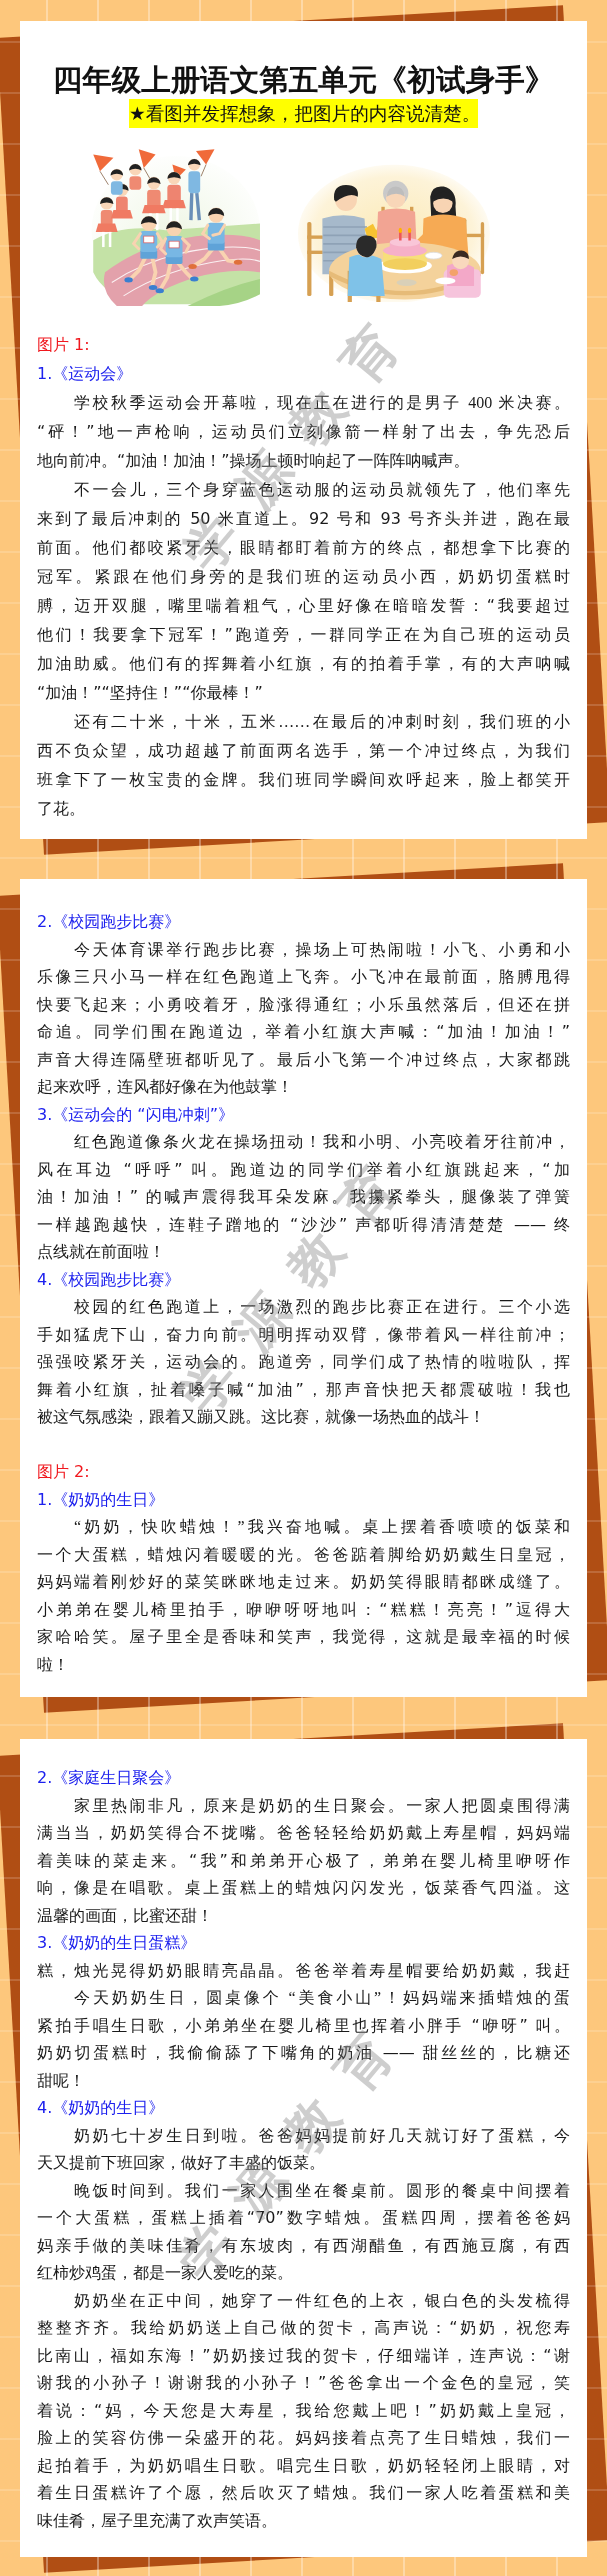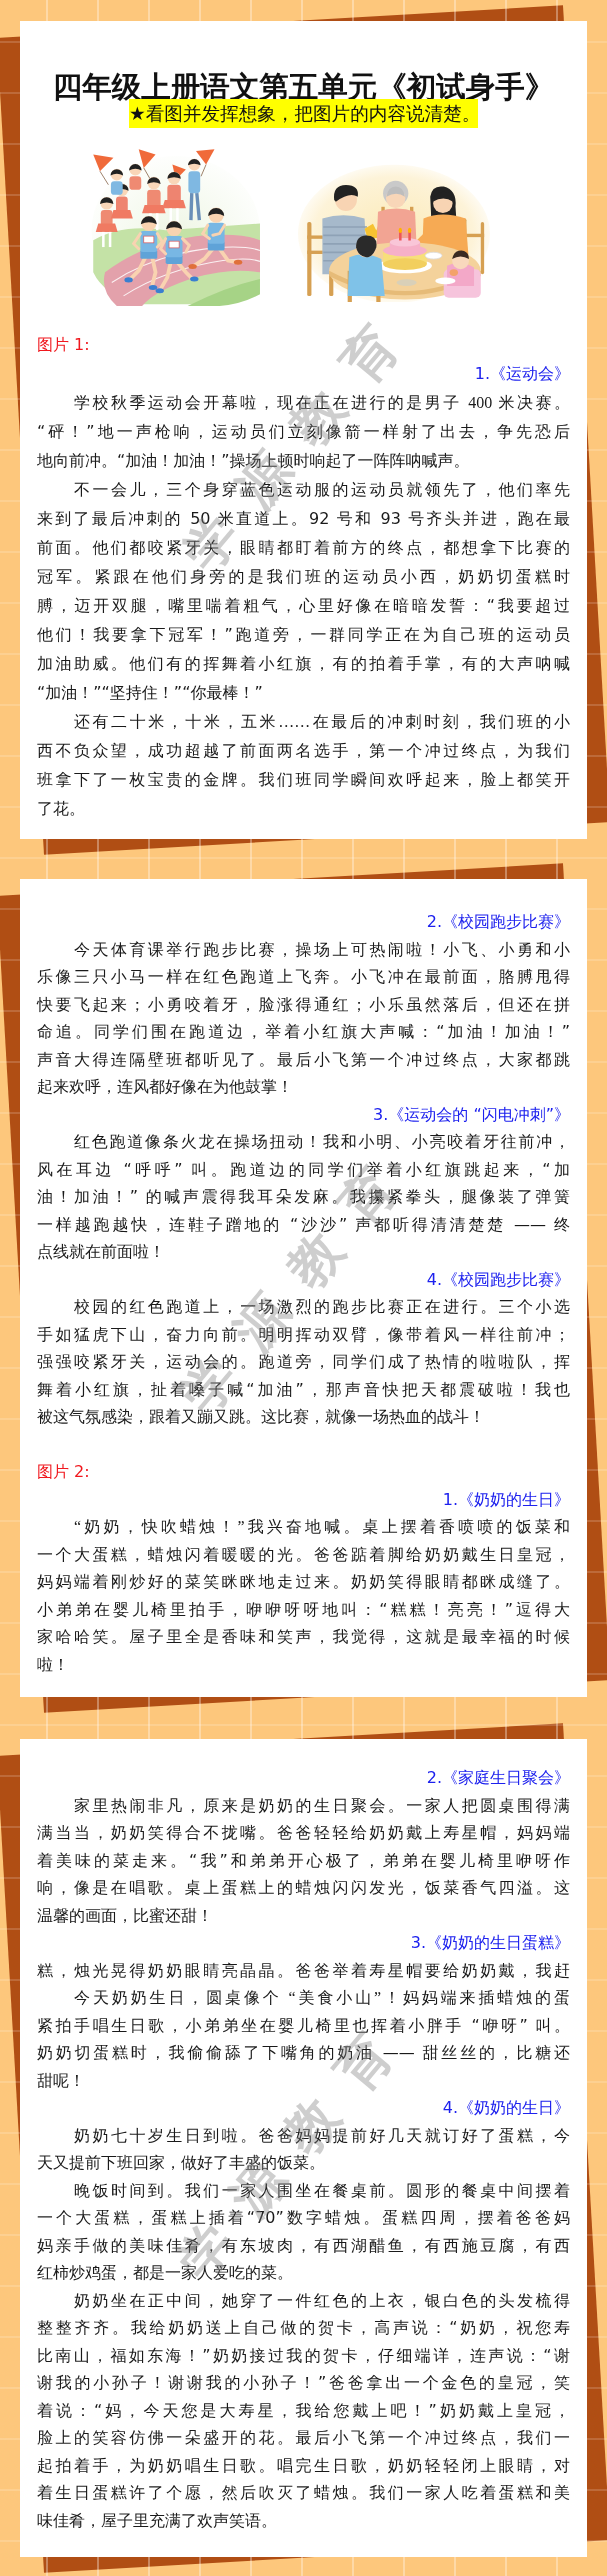--- a/index.html
+++ b/index.html
@@ -25,40 +25,40 @@
   }
   .brown-back{
     position:absolute;left:20px;width:567px;height:818px;
     background:var(--accent-brown);transform:rotate(-3.3deg);z-index:0;
   }
   .card{position:absolute;left:20px;width:567px;height:818px;background:#fff;z-index:2;}
   .card-1{top:21px;} .card-2{top:879px;} .card-3{top:1739px;}
   .back-1{top:21px;} .back-2{top:879px;} .back-3{top:1739px;}
 
   .title{
-    position:absolute;top:25px;left:0;width:567px;text-align:center;
+    position:absolute;top:18px;left:0;width:567px;text-align:center;
     font-family:"DejaVu Serif","Liberation Serif",serif;font-weight:bold;
     font-size:29.5px;line-height:42px;color:#111;white-space:nowrap;
   }
   .banner{
     position:absolute;top:78px;left:109px;width:349px;height:29px;
     background:var(--highlight-yellow);color:#111;font-size:18.6px;line-height:29.5px;
     text-align:center;white-space:nowrap;
   }
   .illus{position:absolute;display:block;}
   .illus-left{left:68px;top:125px;width:173px;height:160px;}
   .illus-right{left:277px;top:142px;width:194px;height:139px;}
 
   .flow{position:absolute;left:17px;width:533px;font-size:16px;color:#1a1a1a;margin-top:7px;}
   .card-1 .flow{top:302px;--lh:29px;}
   .card-2 .flow{top:22px;--lh:27.5px;}
   .card-3 .flow{top:18.3px;--lh:27.5px;}
   .label{color:var(--label-red);height:var(--lh);line-height:var(--lh);white-space:nowrap;}
   .label.spaced{margin-top:var(--lh);}
-  .essay-title{color:var(--heading-blue);text-align:right;height:var(--lh);line-height:var(--lh);white-space:nowrap;}
+  .essay-title{color:var(--heading-blue);text-align:left;height:var(--lh);line-height:var(--lh);white-space:nowrap;}
   .line{
     height:var(--lh);line-height:var(--lh);white-space:nowrap;
     text-align:justify;text-align-last:justify;box-sizing:border-box;
   }
   .line.first{padding-left:37px;font-family:Liberation Serif, serif;}
   .line.last{text-align:center;text-align-last:left;}
 
   .watermark{
     position:absolute;z-index:3;pointer-events:none;white-space:nowrap;
     font-size:52px;font-weight:bold;letter-spacing:30px;
@@ -392,21 +392,21 @@
           <div class="line">一个大蛋糕，蛋糕上插着“70”数字蜡烛。蛋糕四周，摆着爸爸妈</div>
           <div class="line">妈亲手做的美味佳肴，有东坡肉，有西湖醋鱼，有西施豆腐，有西</div>
           <div class="line last">红柿炒鸡蛋，都是一家人爱吃的菜。</div>
         </div>
         <div class="para">
           <div class="line first">奶奶坐在正中间，她穿了一件红色的上衣，银白色的头发梳得</div>
           <div class="line">整整齐齐。我给奶奶送上自己做的贺卡，高声说：“奶奶，祝您寿</div>
           <div class="line">比南山，福如东海！”奶奶接过我的贺卡，仔细端详，连声说：“谢</div>
           <div class="line">谢我的小孙子！谢谢我的小孙子！”爸爸拿出一个金色的皇冠，笑</div>
           <div class="line">着说：“妈，今天您是大寿星，我给您戴上吧！”奶奶戴上皇冠，</div>
-          <div class="line">脸上的笑容仿佛一朵盛开的花。最后小飞第一个冲过终点，我们一</div>
+          <div class="line">脸上的笑容仿佛一朵盛开的花。妈妈接着点亮了生日蜡烛，我们一</div>
           <div class="line">起拍着手，为奶奶唱生日歌。唱完生日歌，奶奶轻轻闭上眼睛，对</div>
           <div class="line">着生日蛋糕许了个愿，然后吹灭了蜡烛。我们一家人吃着蛋糕和美</div>
           <div class="line last">味佳肴，屋子里充满了欢声笑语。</div>
         </div>
       </div>
     </div>
 </section>
 
 <div class="watermark" style="left:301px;top:438px;">学源教育</div>
 <div class="watermark" style="left:299px;top:1280px;">学源教育</div>

